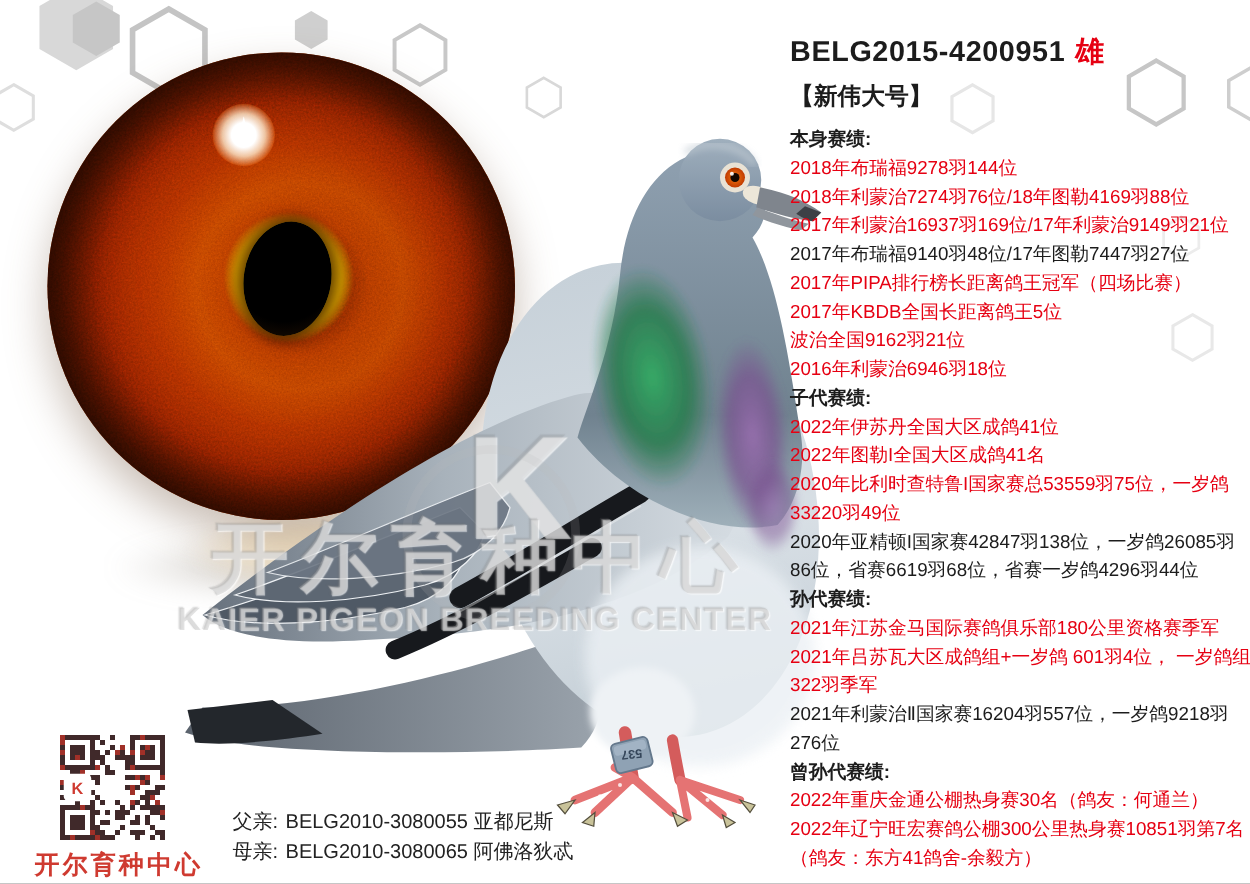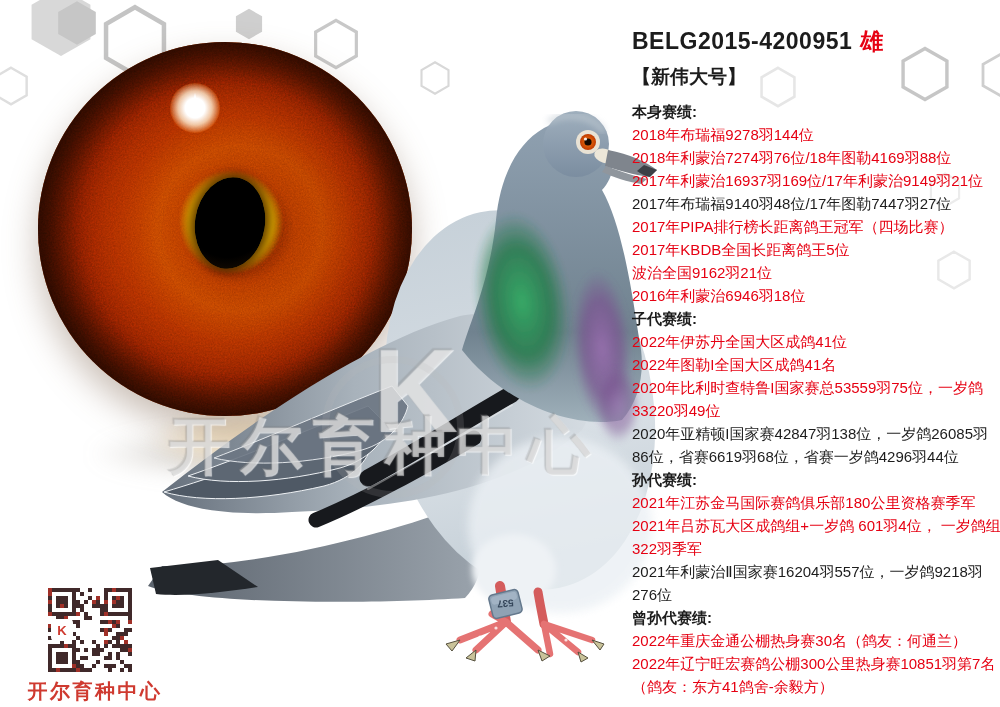--- a/index.html
+++ b/index.html
@@ -235,20 +235,21 @@
         <rect x="0" y="0" width="30" height="24" rx="4" fill="#8fa2b4" stroke="#64788c" stroke-width="1.5"></rect>
         <rect x="2" y="2" width="26" height="8" rx="3" fill="#a6b8c8" opacity=".8"></rect>
         <text x="15" y="16" font-size="10" font-weight="bold" fill="#35465a" text-anchor="middle" transform="rotate(188 15 12)">537</text>
       </g>
     </g>
   </svg>
 
   <div class="wm" id="wm-k">K</div>
   <div id="wm-ring"></div>
   <div class="wm" id="wm-cn">开尔育种中心</div>
+  <div class="wm" id="wm-en">KAIER PIGEON BREEDING CENTER</div>
 
   <div id="info-column">
     <div id="ring-title">
       <span>BELG2015-4200951</span><span class="sex">雄</span>
     </div>
     <div id="name-title">【新伟大号】</div>
     <div id="results">
         <div class="sec-label">本身赛绩:</div>
         <div class="entry red">2018年布瑞福9278羽144位</div>
         <div class="entry red">2018年利蒙治7274羽76位/18年图勒4169羽88位</div>
@@ -268,20 +269,26 @@
         <div class="entry red">2021年吕苏瓦大区成鸽组+一岁鸽 601羽4位， 一岁鸽组322羽季军</div>
         <div class="entry black">2021年利蒙治Ⅱ国家赛16204羽557位，一岁鸽9218羽276位</div>
         <div class="sec-label">曾孙代赛绩:</div>
         <div class="entry red">2022年重庆金通公棚热身赛30名（鸽友：何通兰）</div>
         <div class="entry red">2022年辽宁旺宏赛鸽公棚300公里热身赛10851羽第7名 （鸽友：东方41鸽舍-余毅方）</div>
       </div>
 
   </div>
 
   <div id="parents">
+    <div class="row">
+      <span>父亲:</span><span>BELG2010-3080055 亚都尼斯</span>
+    </div>
+    <div class="row">
+      <span>母亲:</span><span>BELG2010-3080065 阿佛洛狄忒</span>
+    </div>
   </div>
 
   <div id="brand">
     <div id="qr-code">
         <div class="m" style="background: rgb(160, 48, 40);"></div>
         <div class="m" style="background: rgb(64, 41, 42);"></div>
         <div class="m" style="background: rgb(64, 41, 42);"></div>
         <div class="m" style="background: rgb(64, 41, 42);"></div>
         <div class="m" style="background: rgb(64, 41, 42);"></div>
         <div class="m" style="background: rgb(64, 41, 42);"></div>

